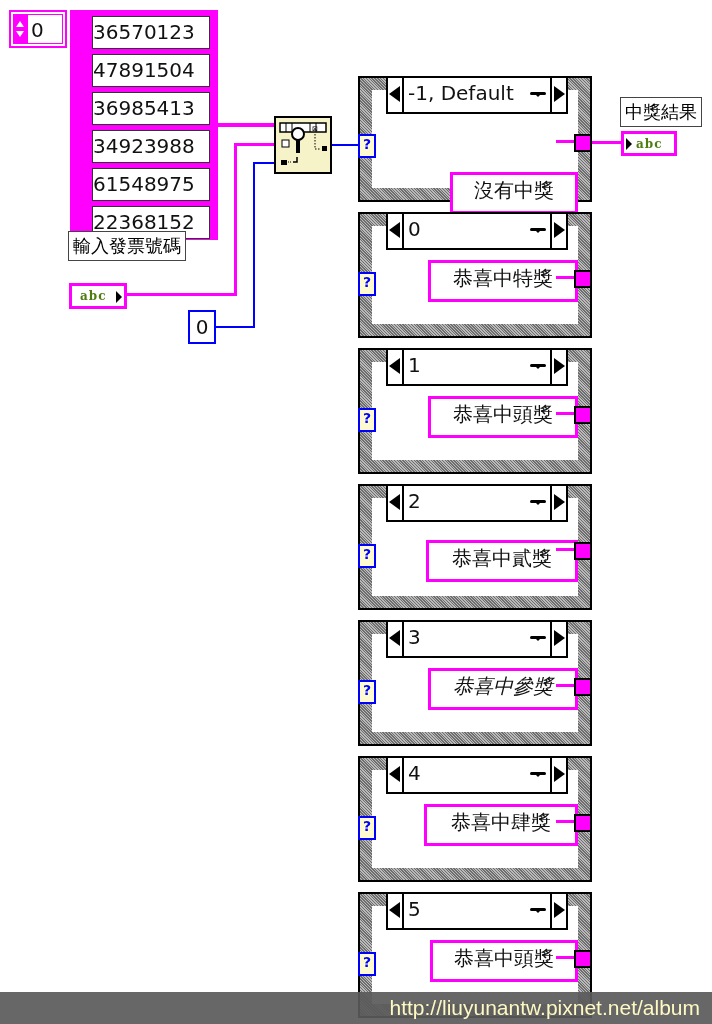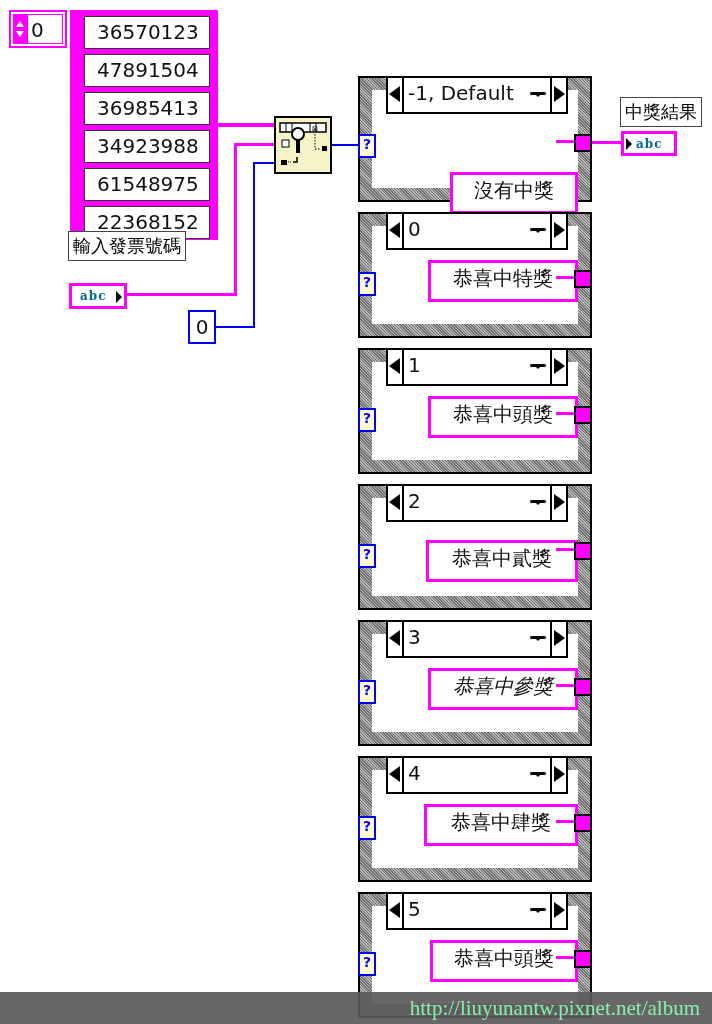--- a/index.html
+++ b/index.html
@@ -11,26 +11,26 @@
   .index-ctrl { left:9px; top:10px; width:58px; height:38px; border:2px solid #ff00ff; background:#fff; }
   .index-inner { position:absolute; left:2px; top:2px; right:2px; bottom:2px; border:1px solid #ff00ff; display:flex; }
   .spin { width:12px; border-right:2px solid #ff00ff; display:flex; flex-direction:column; align-items:center; justify-content:center; background:#ff00ff; }
   .spin span { display:block; width:0; height:0; border-left:4px solid transparent; border-right:4px solid transparent; }
   .spin .up { border-bottom:6px solid #fff; margin-bottom:2px; }
   .spin .dn { border-top:6px solid #fff; margin-top:2px; }
   .index-val { font-size:20px; padding-left:3px; line-height:30px; color:#111; }
 
   
   .array { left:70px; top:10px; width:148px; height:230px; border:3px solid #ff00ff; background:#ff00ff; padding:3px; }
-  .array-el { height:31px; margin:0 2px 5px 8px; background:#fff; border:1px solid #333; font-size:20px; line-height:30px; padding-left:12px; color:#111; }
+  .array-el { height:31px; margin:0 2px 5px 16px; background:#fff; border:1px solid #333; font-size:20px; line-height:30px; color:#111; }
 
   
   .label { border:1px solid #444; background:#fff; font-size:18px; line-height:28px; padding:0 4px; color:#000; white-space:nowrap; }
   .str-term { border:3px solid #ff00ff; background:#fff; }
-  .str-term .txt { position:absolute; font-size:12px; font-weight:bold; color:#0369a1; font-family:"DejaVu Serif", serif; letter-spacing:1px; }
+  .str-term .txt { position:absolute; font-size:12px; font-weight:bold; color:#4d7c0f; font-family:"DejaVu Serif", serif; letter-spacing:1px; }
 
   .num-const { left:188px; top:310px; width:28px; height:34px; border:2px solid #0000ff; background:#fff; font-size:20px; line-height:30px; text-align:center; color:#111; }
 
   
   .search-fn { left:274px; top:116px; width:58px; height:58px; background:#f7f3c8; border:2px solid #000; }
 
   
   .case { left:358px; width:234px; border:2px solid #000; background:#8a8a8a;
           background-image:repeating-linear-gradient(45deg,#6e6e6e 0 1px,#b9b9b9 1px 2px); }
   .case-inner { position:absolute; left:12px; top:12px; right:12px; bottom:12px; background:#fff; }
@@ -46,21 +46,21 @@
   .case-q { position:absolute; left:-2px; width:14px; height:20px; border:2px solid #0000ff; background:#fffbd0; color:#0000ff; font-size:14px; line-height:16px; text-align:center; font-weight:bold; }
   .case-str { position:absolute; height:36px; border:3px solid #ff00ff; background:#fff; font-size:20px; line-height:30px; text-align:center; color:#111; padding:0 8px; white-space:nowrap; }
   .case-tunnel { position:absolute; right:-2px; width:14px; height:14px; background:#ff00ff; border:2px solid #000; }
   .case-wire { position:absolute; height:3px; background:#ff00ff; }
 
   .wire-pink { background:#ff00ff; }
   .wire-blue { background:#0000ff; }
 
   
   .watermark { left:0; top:992px; width:712px; height:32px; background:rgba(90,90,90,0.92); }
-  .watermark-text { position:absolute; right:12px; top:2px; font-family:Liberation Serif, serif; font-size:21px; color:#86efac; line-height:28px; }
+  .watermark-text { position:absolute; right:12px; top:2px; font-family:Liberation Sans, sans-serif; font-size:21px; color:#fef9c3; line-height:28px; }
 </style>
 </head>
 <body>
 
 <div class="abs index-ctrl">
   <div class="index-inner">
     <div class="spin">
       <span class="up"></span>
       <span class="dn"></span>
     </div>

